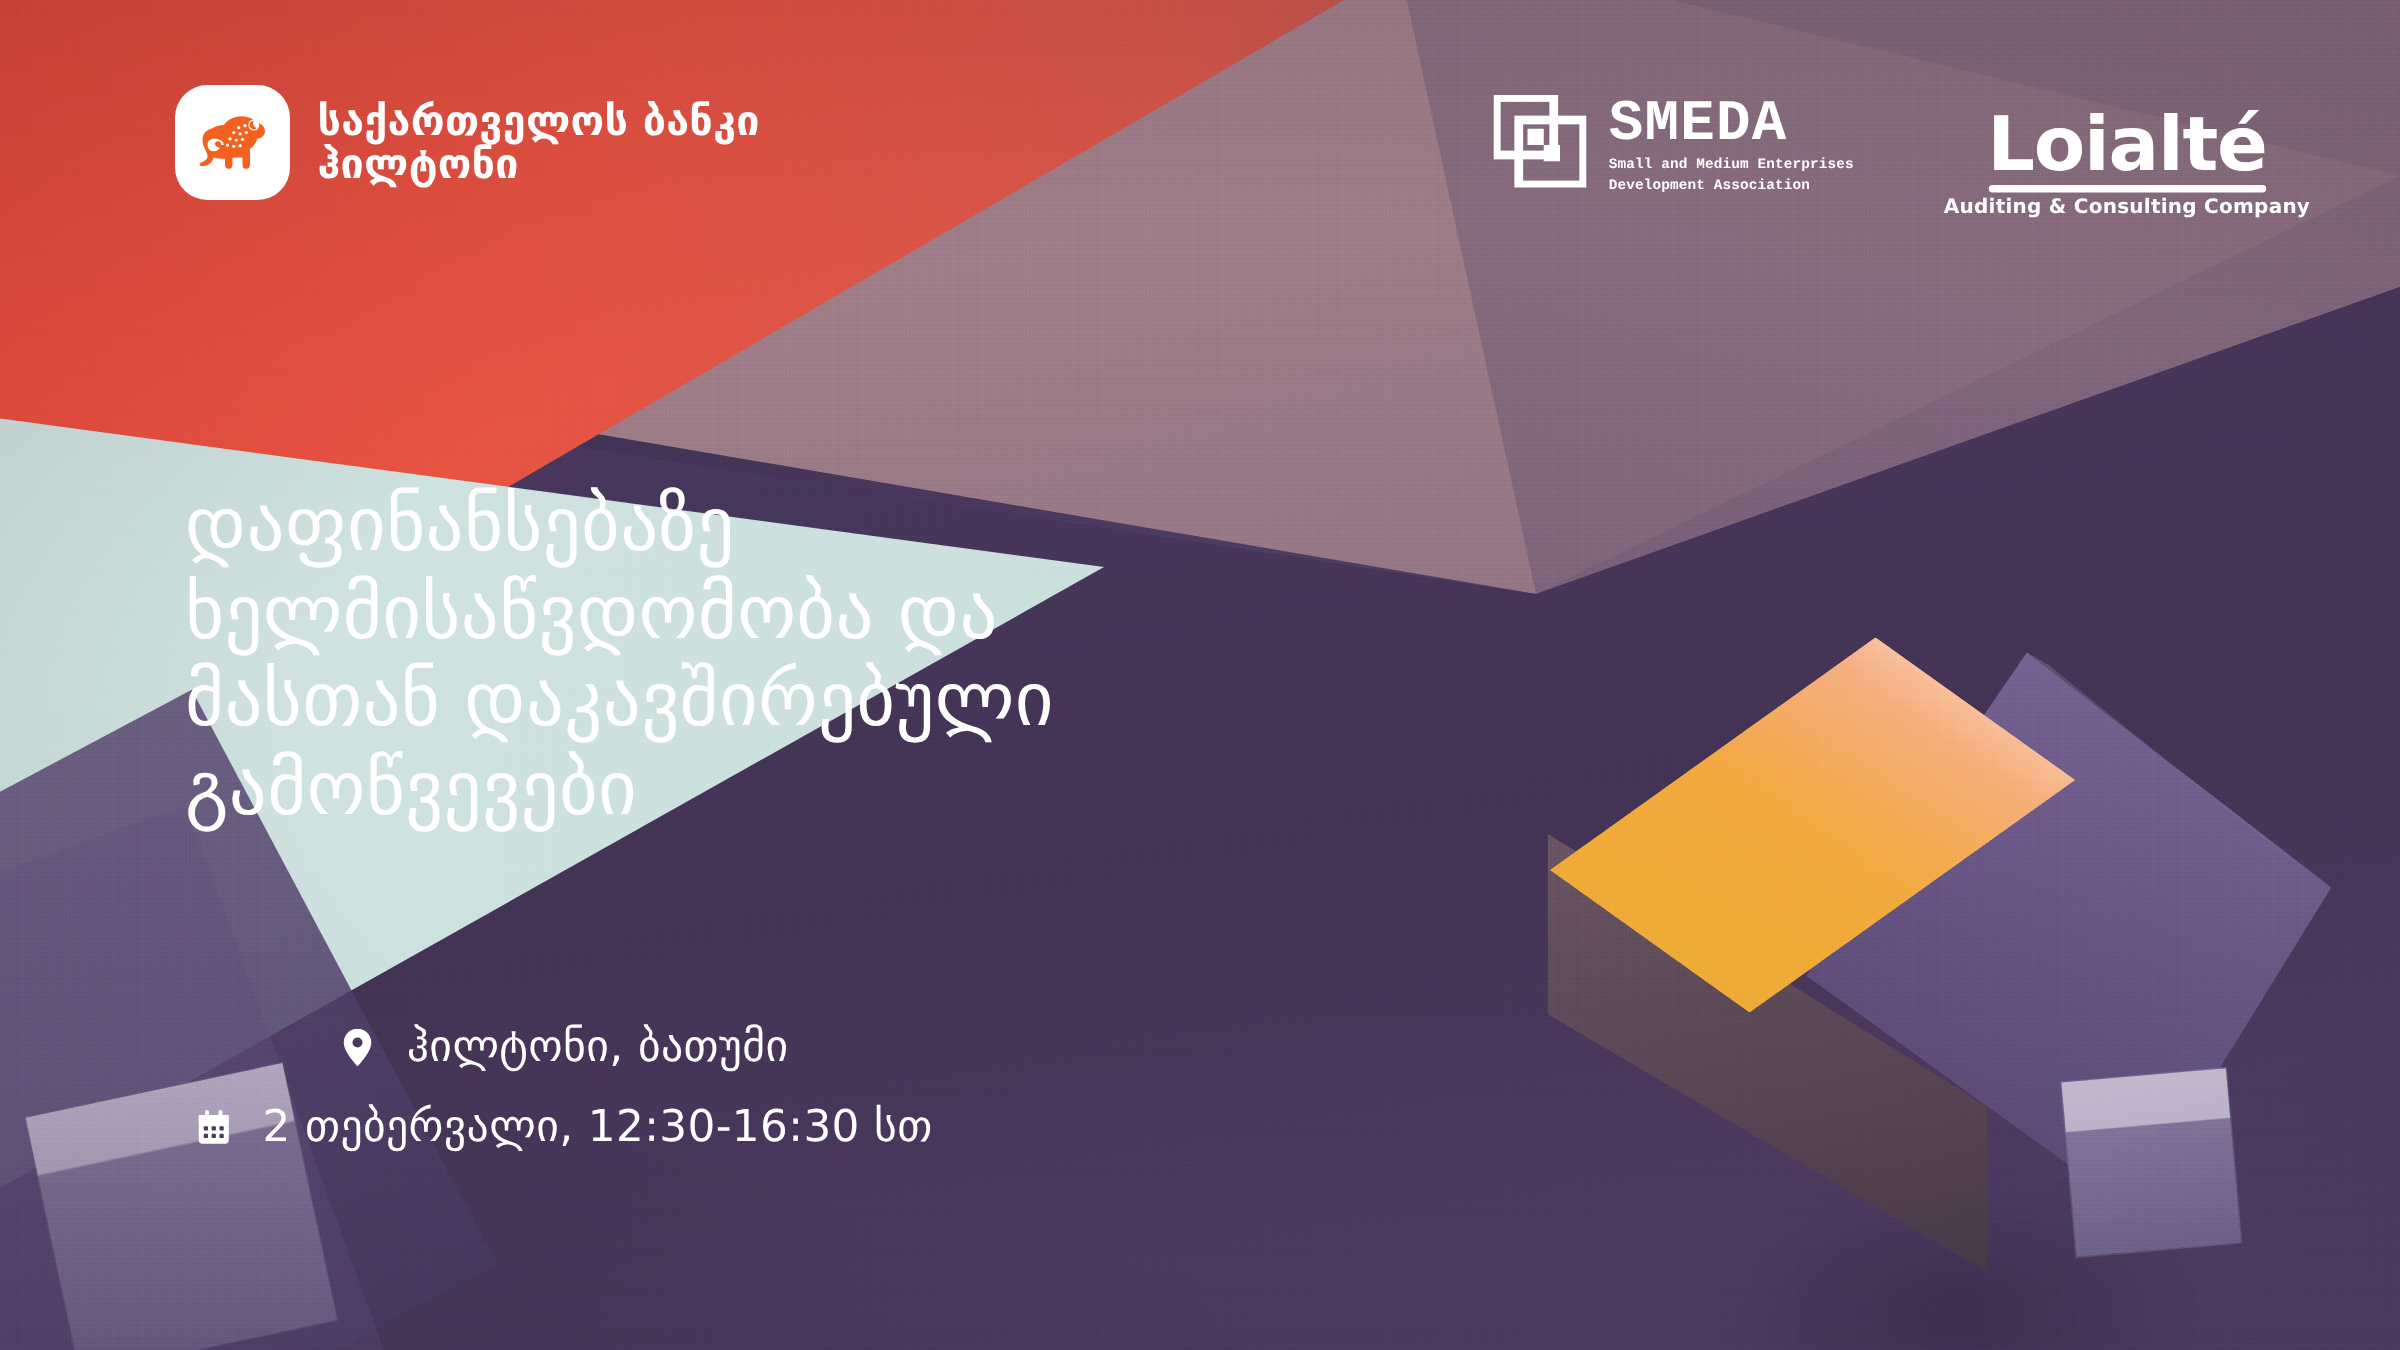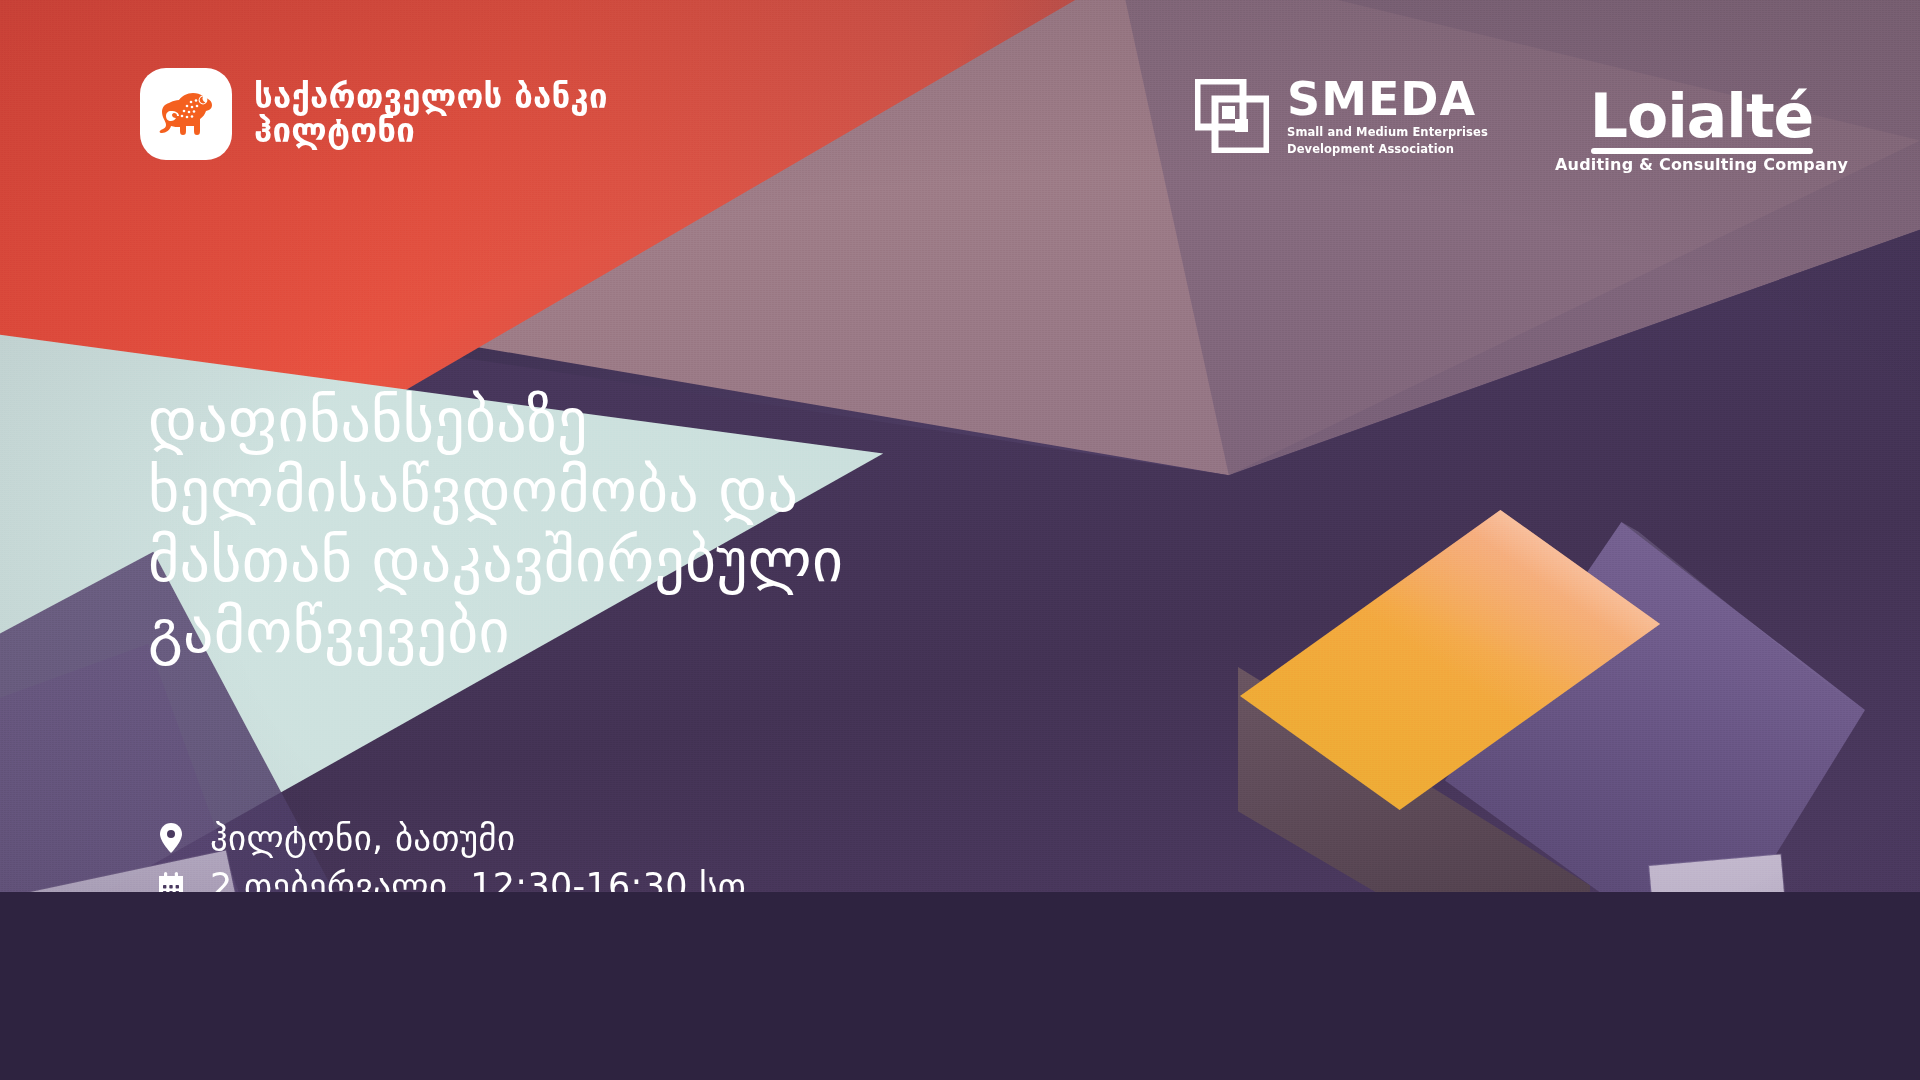--- a/index.html
+++ b/index.html
@@ -2,21 +2,21 @@
 <html><head>
 <meta charset="utf-8">
 <style>
   html,body{margin:0;padding:0;background:#2e2340;}
   body{
     font-family:"DejaVu Sans","Liberation Sans",sans-serif;
     -webkit-font-smoothing:antialiased;
   }
   #poster{
     position:relative;
-    width:1920px;height:892px;
+    width:1920px;height:1080px;
     overflow:hidden;
     background:#0f766e;
   }
 
   
   .layer{position:absolute;top:0;left:0;width:1920px;height:1080px;}
 
   .bg-base{
     background:
       radial-gradient(115% 95% at 88% 62%, #56436b 0%, #4a3a5f 38%, #3b2e4e 72%, #342843 100%);
@@ -135,42 +135,42 @@
 
   .bog{position:absolute;left:140px;top:68px;display:flex;align-items:center;gap:22px;}
   .bog-mark{
     width:92px;height:92px;border-radius:26px;background:#ffffff;
     display:flex;align-items:center;justify-content:center;flex:none;
   }
   .bog-text{display:flex;flex-direction:column;line-height:1.02;}
   .bog-l1{color:#fff;font-size:33px;font-weight:700;letter-spacing:.2px;white-space:nowrap;}
   .bog-l2{color:#fff;font-size:33px;font-weight:700;letter-spacing:.2px;}
 
-  .smeda{position:absolute;left:1195px;top:76px;display:flex;align-items:center;gap:18px;}
+  .smeda{position:absolute;left:1195px;top:76px;display:flex;gap:18px;font-family:Liberation Mono, monospace;}
   .smeda-mark{position:relative;width:74px;height:74px;flex:none;}
   .smeda-txt{display:flex;flex-direction:column;}
   .smeda-word{color:#fff;font-size:46px;font-weight:700;letter-spacing:1px;line-height:1;}
   .smeda-sub{color:#fff;font-size:11.5px;font-weight:700;line-height:1.25;letter-spacing:.1px;margin-top:3px;}
 
   .loialte{position:absolute;left:1555px;top:68px;display:flex;flex-direction:column;align-items:center;}
   .loi-row{display:flex;align-items:flex-end;margin-top:20px;}
   .loi-word{color:#fff;font-size:60px;font-weight:700;line-height:.94;letter-spacing:-1px;}
   .loi-rule{width:222px;height:6px;background:#fff;border-radius:3px;margin-top:4px;}
   .loi-sub{color:#fff;font-size:16px;font-weight:700;letter-spacing:.2px;margin-top:1px;}
 
   
   .headline{
     position:absolute;left:148px;top:385px;width:1080px;
     color:#ffffff;font-size:60px;font-weight:400;line-height:1.17;
     letter-spacing:.2px;
   }
   .headline div{white-space:nowrap;}
 
   
-  .meta{position:absolute;left:158px;top:818px;display:flex;flex-direction:column;gap:8px;}
+  .meta{position:absolute;left:158px;top:818px;display:flex;flex-direction:column;gap:24px;align-items:center;}
   .meta-row{display:flex;align-items:center;gap:26px;color:#fff;font-size:35px;font-weight:400;letter-spacing:.3px;}
   .meta-ico{width:26px;display:flex;justify-content:center;flex:none;}
 </style>
 </head>
 <body>
 
 <div id="poster">
 
   <div class="layer bg-base"></div>
   <div class="layer sheet-mauve"></div>

